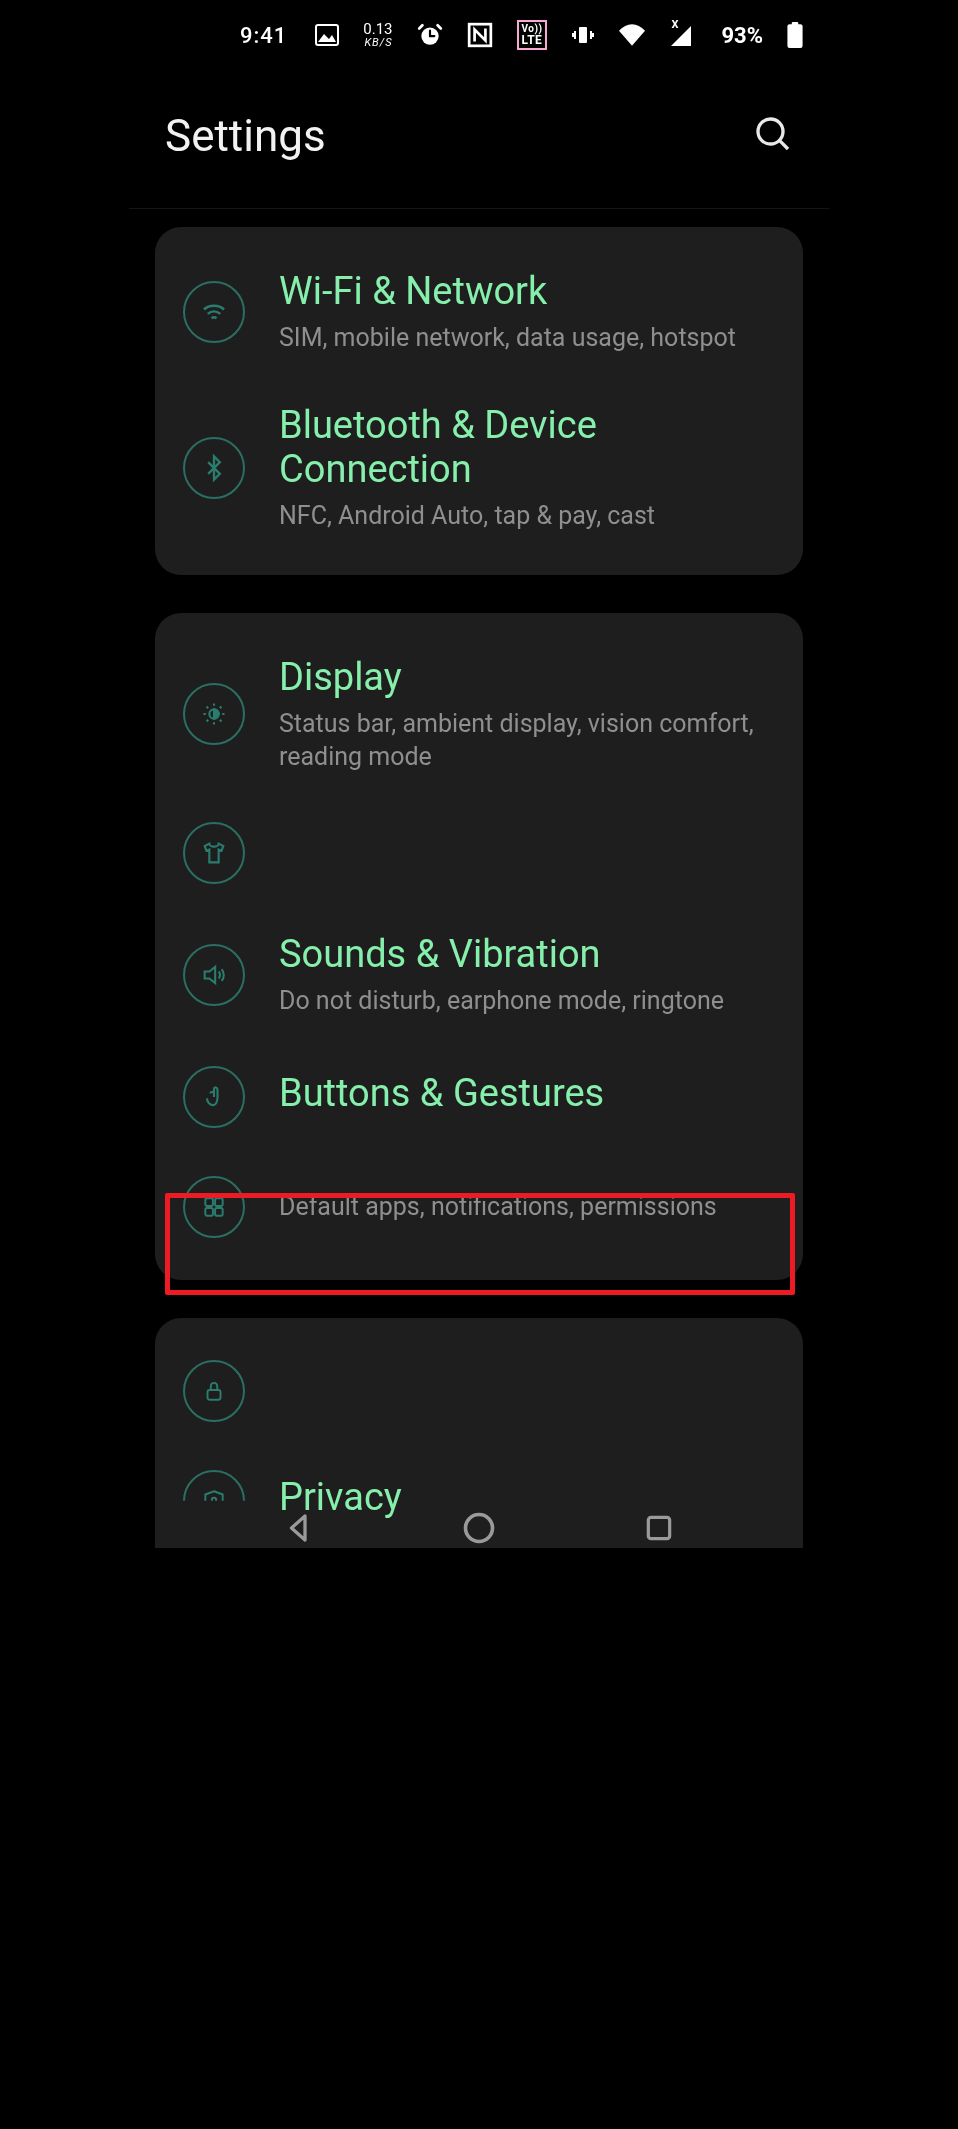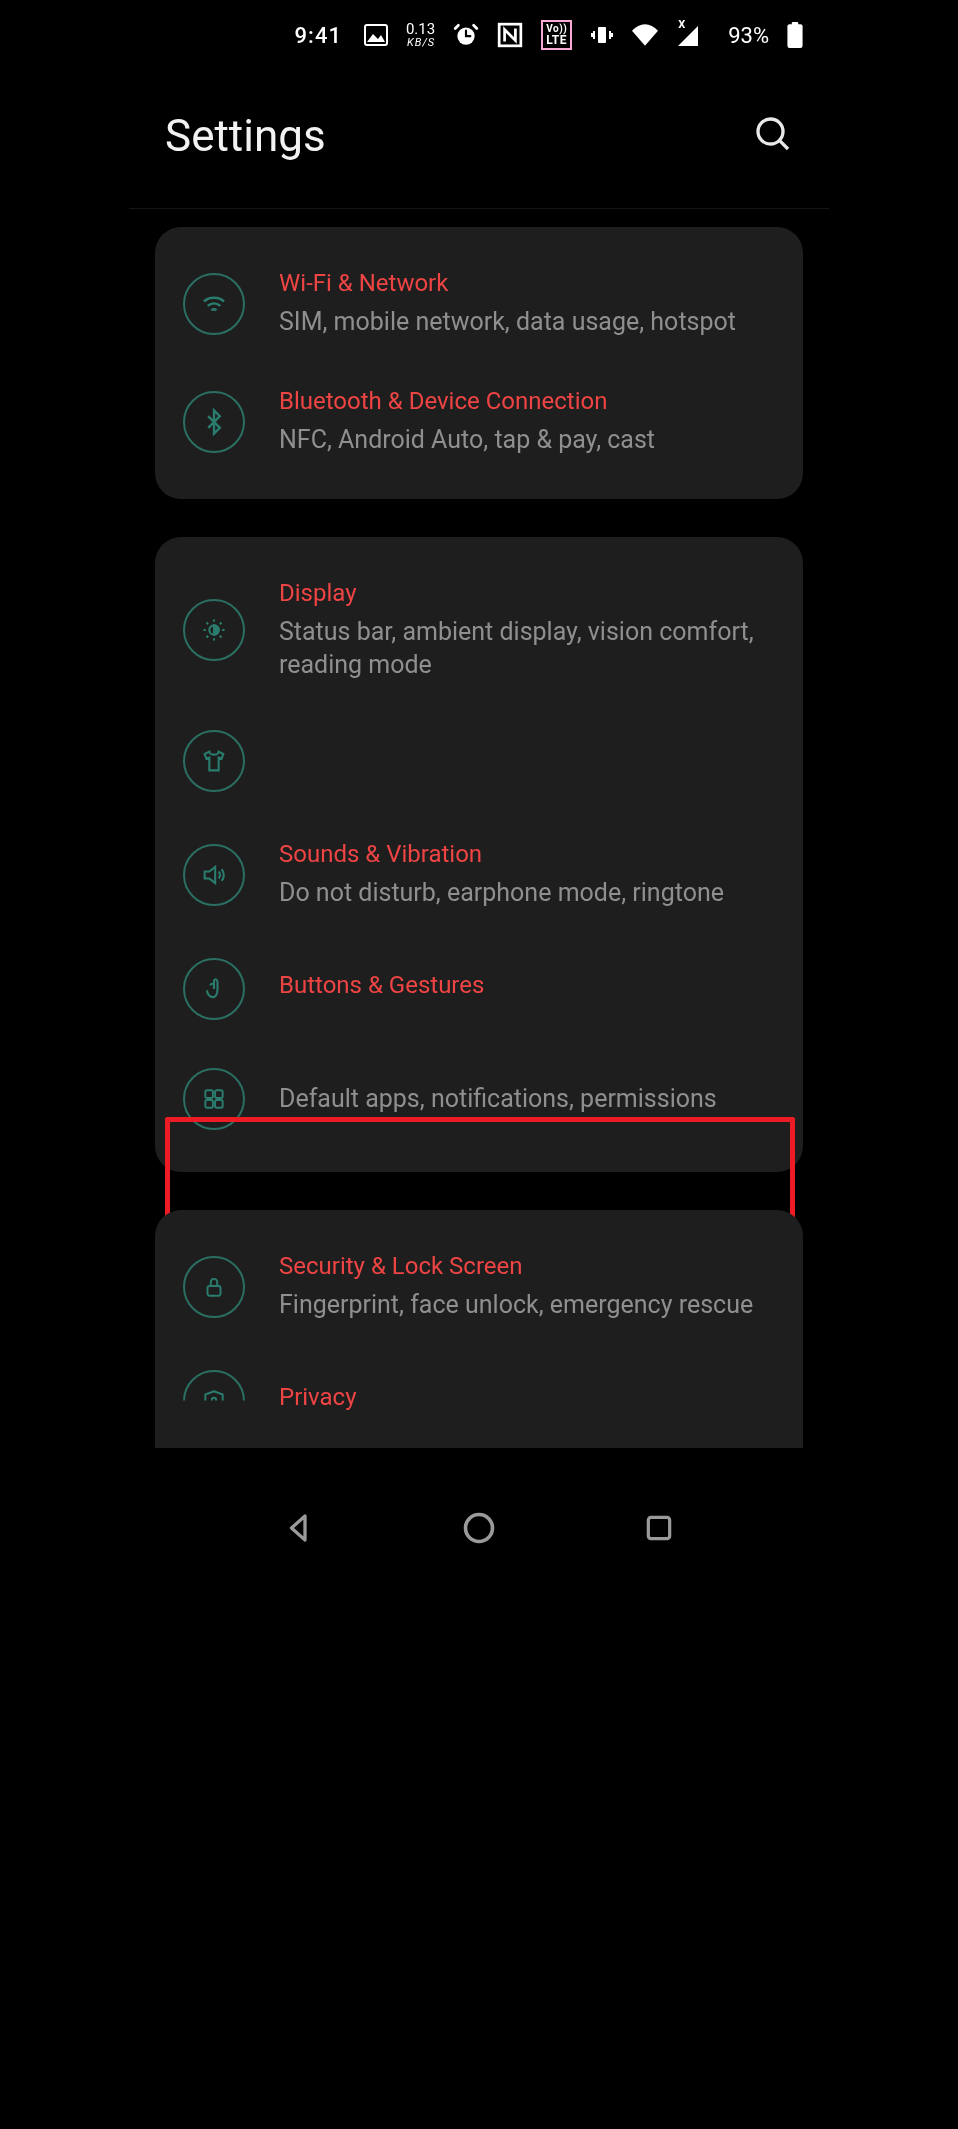--- a/index.html
+++ b/index.html
@@ -17,21 +17,21 @@
     background: #000;
     position: relative;
   }
   
   .status-bar {
     height: 70px;
     display: flex;
     align-items: center;
     justify-content: flex-end;
     padding: 0 26px;
-    gap: 18px;
+    gap: 24px;
     color: #fff;
     font-size: 22px;
   }
   .status-bar .time {
     font-weight: 500;
     letter-spacing: 1px;
     margin-right: 4px;
   }
   .status-bar .kbs {
     font-size: 14px;
@@ -44,21 +44,21 @@
   .status-bar svg { display: block; }
   .volte {
     border: 2px solid #f9a8d4;
     font-size: 12px;
     line-height: 1;
     padding: 2px 3px;
     font-weight: 700;
     letter-spacing: 0.5px;
   }
   .volte .s { font-size: 10px; }
-  .battpct { font-size: 22px; font-weight: 400; margin-left: 10px; }
+  .battpct { font-size: 22px; font-weight: 700; margin-left: 4px; }
 
   
   .header {
     display: flex;
     align-items: center;
     justify-content: space-between;
     padding: 40px 36px 46px 36px;
   }
   .header h1 {
     font-size: 44px;
@@ -83,22 +83,22 @@
     position: relative;
   }
   .row {
     display: flex;
     align-items: center;
     padding: 24px 28px;
     gap: 34px;
   }
   .row .texts { flex: 1; min-width: 0; }
   .row .title {
-    color: #ef4444;
-    font-size: 24px;
+    color: #86efac;
+    font-size: 38px;
     font-weight: 400;
     margin-bottom: 8px;
   }
   .row .sub {
     color: #8f8f8f;
     font-size: 25px;
     line-height: 1.35;
   }
   .circle-icon {
     width: 62px;
@@ -302,24 +302,20 @@
     </div>
 
     <div class="card" style="margin-bottom:0; padding-bottom:0; border-bottom-left-radius:0; border-bottom-right-radius:0;">
       <div class="row">
         <div class="circle-icon">
           <svg width="26" height="26" viewBox="0 0 24 24" fill="none" stroke="currentColor" stroke-width="1.8">
               <rect x="6" y="11" width="12" height="9" rx="2"></rect>
               <path d="M9 11 V8 C9 6 10 4.5 12 4.5 C14 4.5 15 6 15 8 V11"></path>
             </svg>
         </div>
-        <div class="texts">
-          <div class="title">Security &amp; Lock Screen</div>
-          <div class="sub">Fingerprint, face unlock, emergency rescue</div>
-        </div>
       </div>
       <div class="row" style="padding-bottom:16px">
         <div class="circle-icon" style="clip-path: inset(0 0 50% 0);">
           <svg width="26" height="26" viewBox="0 0 24 24" fill="none" stroke="currentColor" stroke-width="1.8">
               <path d="M12 3 L20 6 V11 C20 16 16.5 20 12 21 C7.5 20 4 16 4 11 V6 Z"></path>
               <circle cx="12" cy="11" r="2"></circle>
               <path d="M12 13 V15"></path>
             </svg>
         </div>
         <div class="texts">

